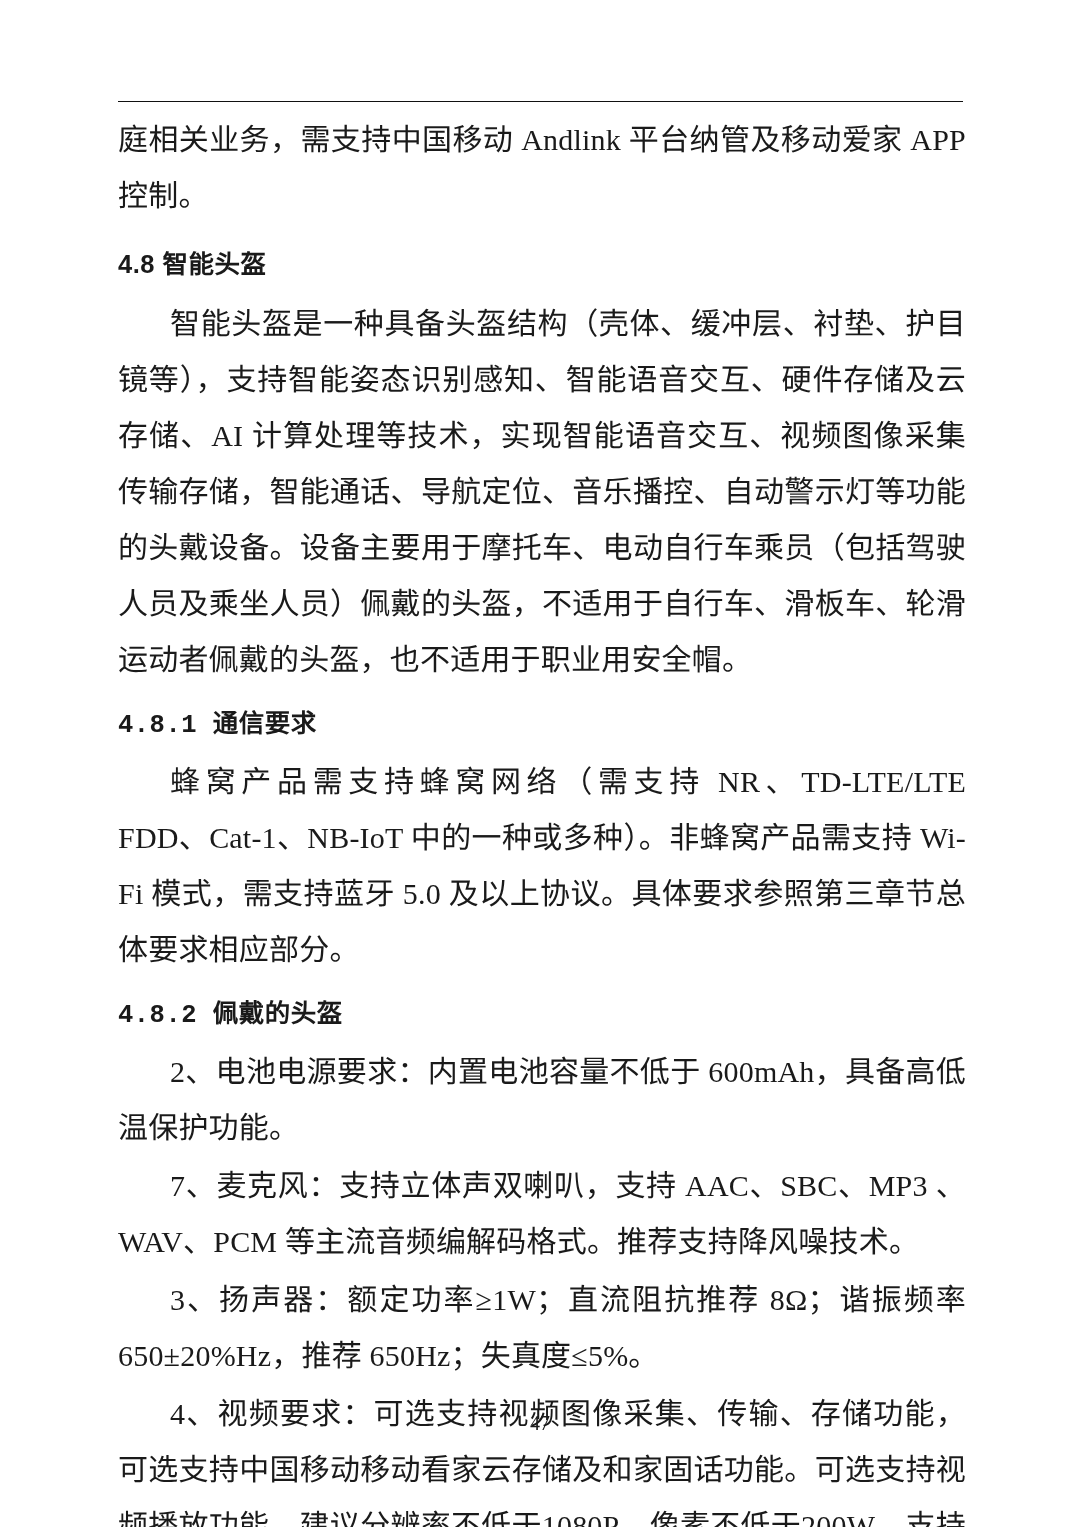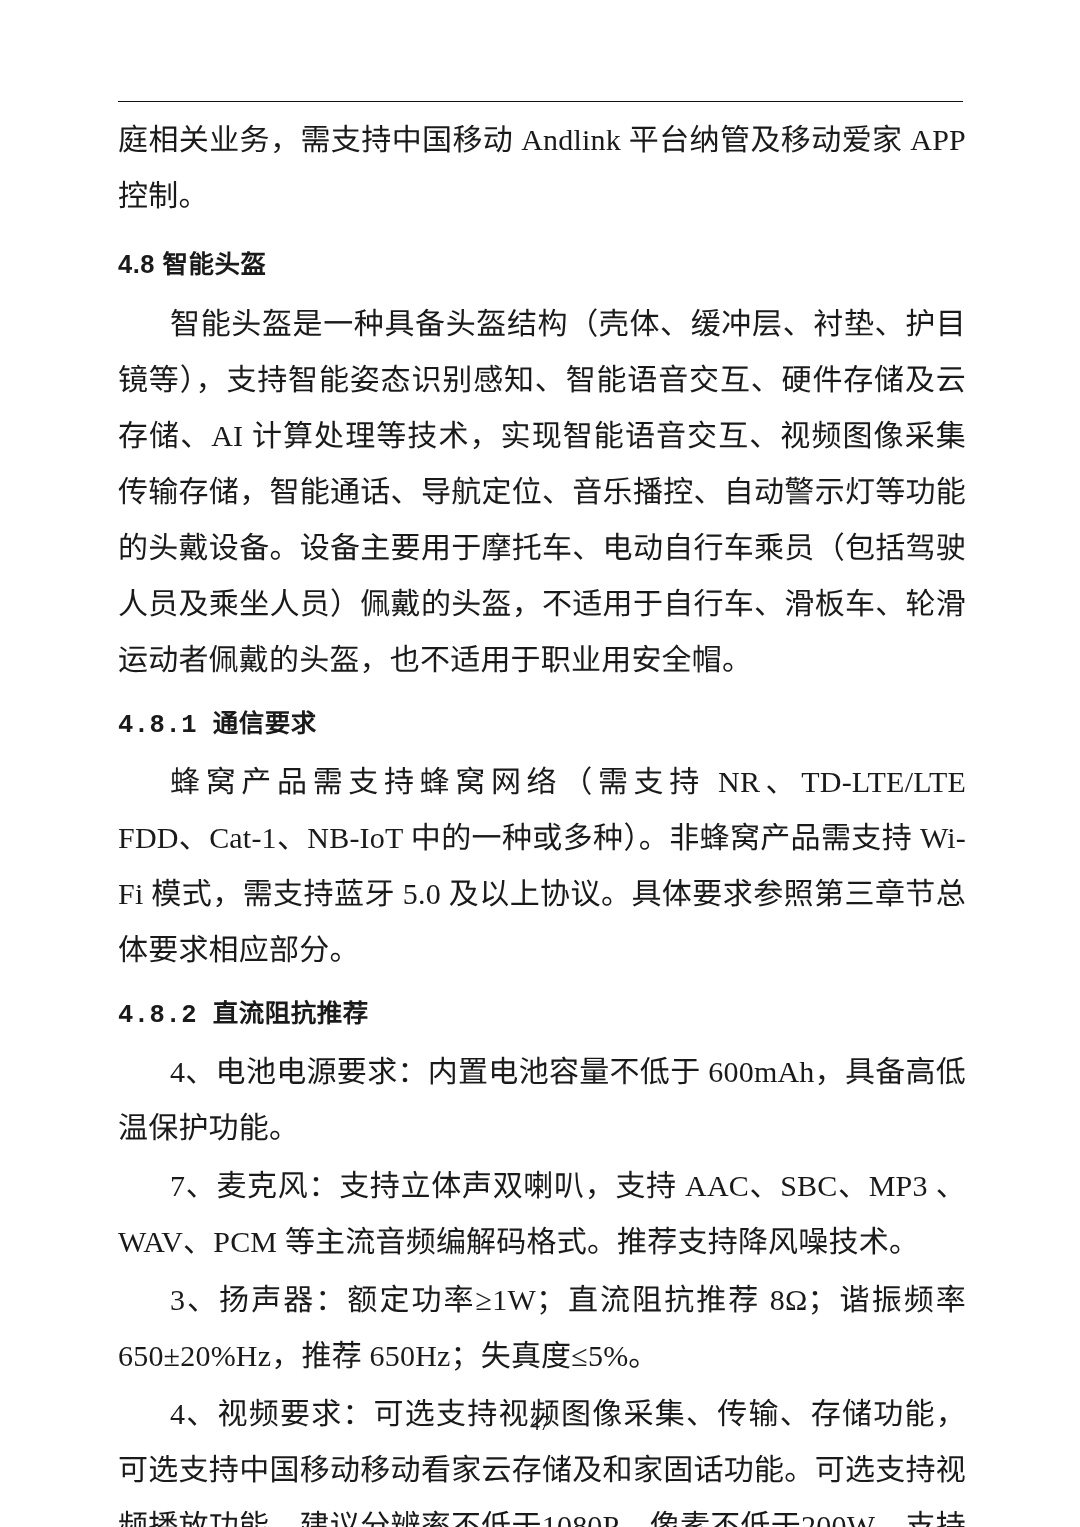--- a/index.html
+++ b/index.html
@@ -152,23 +152,23 @@
     <p class="para">庭相关业务，需支持中国移动 Andlink 平台纳管及移动爱家 APP 控制。</p>
 
     <h2 class="heading">4.8 智能头盔</h2>
 
     <p class="para indent">智能头盔是一种具备头盔结构（壳体、缓冲层、衬垫、护目镜等），支持智能姿态识别感知、智能语音交互、硬件存储及云存储、AI 计算处理等技术，实现智能语音交互、视频图像采集传输存储，智能通话、导航定位、音乐播控、自动警示灯等功能的头戴设备。设备主要用于摩托车、电动自行车乘员（包括驾驶人员及乘坐人员）佩戴的头盔，不适用于自行车、滑板车、轮滑运动者佩戴的头盔，也不适用于职业用安全帽。</p>
 
     <h3 class="subheading spacer-top">4.8.1 通信要求</h3>
 
     <p class="para indent">蜂窝产品需支持蜂窝网络（需支持 NR、TD-LTE/LTE FDD、Cat-1、NB-IoT 中的一种或多种）。非蜂窝产品需支持 Wi-Fi 模式，需支持蓝牙 5.0 及以上协议。具体要求参照第三章节总体要求相应部分。</p>
 
-    <h3 class="subheading spacer-top">4.8.2 直流阻抗推荐</h3>
+    <h3 class="subheading spacer-top">4.8.2 佩戴的头盔</h3>
 
-    <p class="para indent">4、电池电源要求：内置电池容量不低于 600mAh，具备高低温保护功能。</p>
+    <p class="para indent">2、电池电源要求：内置电池容量不低于 600mAh，具备高低温保护功能。</p>
     <p class="para indent">7、麦克风：支持立体声双喇叭，支持 AAC、SBC、MP3 、WAV、PCM 等主流音频编解码格式。推荐支持降风噪技术。</p>
     <p class="para indent">3、扬声器：额定功率≥1W；直流阻抗推荐 8Ω；谐振频率 650±20%Hz，推荐 650Hz；失真度≤5%。</p>
     <p class="para indent">4、视频要求：可选支持视频图像采集、传输、存储功能，可选支持中国移动移动看家云存储及和家固话功能。可选支持视频播放功能，建议分辨率不低于1080P、像素不低于200W、支持广角及 H.264 以上压缩协议。</p>
     <p class="para indent">5、感知要求：推荐支持传感器，如姿态传感器、加速度传感器、 接近</p>
 
   </div>
 
   <div class="page-number">47</div>
 
 </div>

